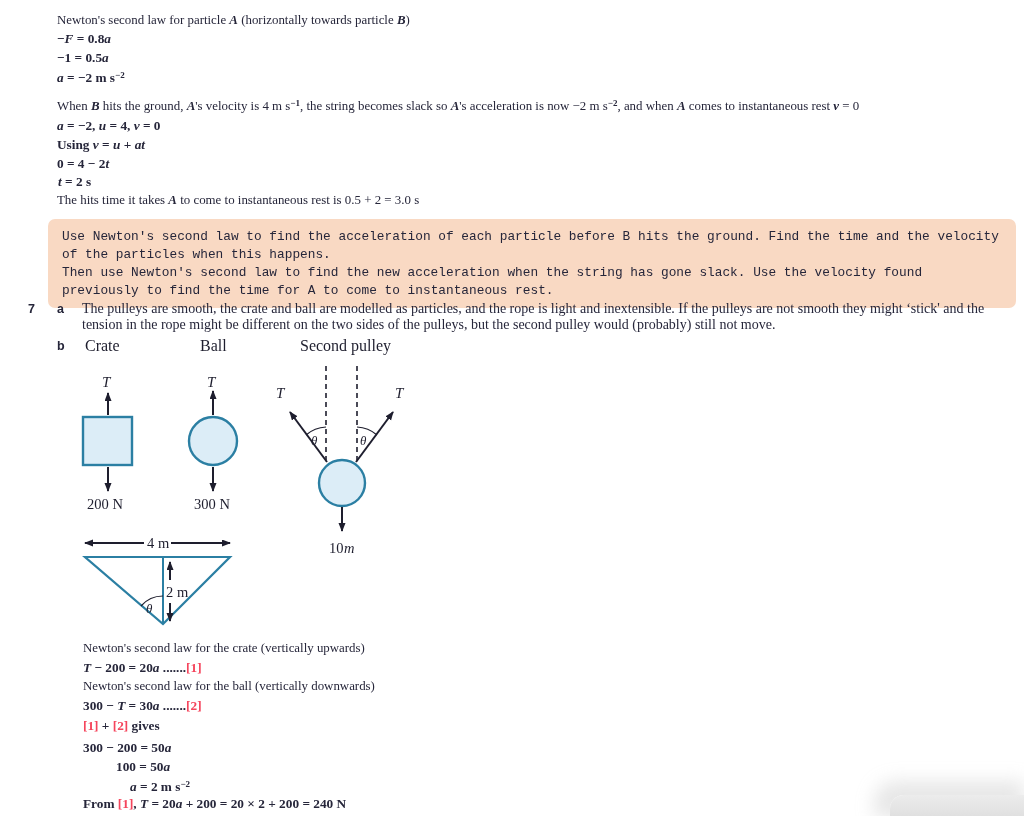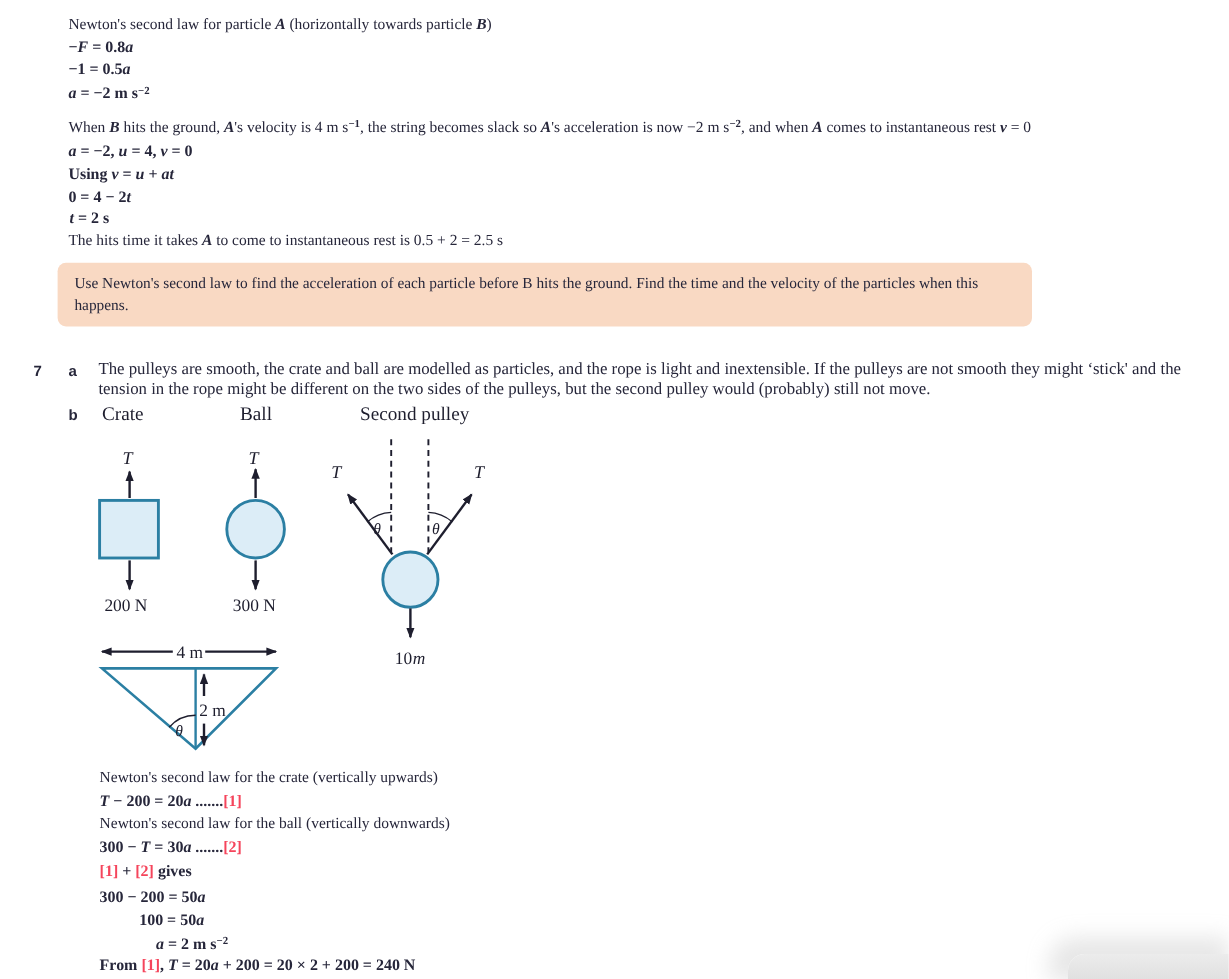--- a/index.html
+++ b/index.html
@@ -10,23 +10,23 @@
   }
   .line{position:absolute;white-space:nowrap;font-size:12.9px;line-height:15px;}
   .eq{font-weight:700;font-size:13.3px;}
   .body{font-weight:400;}
   .line .i{font-style:italic;}
   .line .b{font-weight:400;}
   .line .i.b{font-weight:700;font-style:italic;}
   .line .sup{font-size:9px;vertical-align:4px;font-weight:700;}
   .line .red{color:#f5455c;}
   .hint{
-    position:absolute;left:48px;top:219px;width:812px;box-sizing:border-box;
+    position:absolute;left:48px;top:219px;width:968px;box-sizing:border-box;
     background:#f9d9c3;border-radius:7px;padding:9px 14px 8px 14px;
-    font-size:12.8px;line-height:17.5px;
+    font-size:12.8px;line-height:17.5px;font-family:Liberation Mono, monospace;
   }
   .hint .rich{position:static;white-space:normal;margin:0 0 1px 0;}
   .qlabel{
     position:absolute;font-family:"Liberation Sans","DejaVu Sans",sans-serif;
     font-weight:700;font-size:12.5px;color:#26263a;
   }
   .qtext{
     position:absolute;left:82px;top:301px;width:936px;white-space:normal;
     font-size:14px;line-height:15.5px;
   }
@@ -51,24 +51,25 @@
 
 <div class="line body" style="left:57px;top:13px"><span>Newton's second law for particle </span><span class="i b">A</span><span> (horizontally towards particle </span><span class="i b">B</span><span>)</span></div>
 <div class="line eq" style="left:57px;top:31px"><span>−</span><span class="i">F</span><span> = 0.8</span><span class="i">a</span></div>
 <div class="line eq" style="left:57px;top:50px"><span>−1 = 0.5</span><span class="i">a</span></div>
 <div class="line eq" style="left:57px;top:68px"><span class="i">a</span><span> = −2 m s</span><span class="sup">−2</span></div>
 <div class="line body" style="left:57px;top:96px"><span>When </span><span class="i b">B</span><span> hits the ground, </span><span class="i b">A</span><span>'s velocity is </span><span class="b">4 m s</span><span class="sup">−1</span><span>, the string becomes slack so </span><span class="i b">A</span><span>'s acceleration is now </span><span class="b">−2 m s</span><span class="sup">−2</span><span>, and when </span><span class="i b">A</span><span> comes to instantaneous rest </span><span class="i b">v</span><span class="b"> = 0</span></div>
 <div class="line eq" style="left:57px;top:118px"><span class="i">a</span><span> = −2, </span><span class="i">u</span><span> = 4, </span><span class="i">v</span><span> = 0</span></div>
 <div class="line eq" style="left:57px;top:137px"><span>Using </span><span class="i">v</span><span> = </span><span class="i">u</span><span> + </span><span class="i">at</span></div>
 <div class="line eq" style="left:57px;top:156px"><span>0 = 4 − 2</span><span class="i">t</span></div>
 <div class="line eq" style="left:58px;top:174px"><span class="i">t</span><span> = 2 s</span></div>
-<div class="line body" style="left:57px;top:193px"><span>The hits time it takes </span><span class="i b">A</span><span> to come to instantaneous rest is </span><span class="b">0.5 + 2 = 2.5 s</span></div>
+<div class="line body" style="left:57px;top:193px"><span>The hits time it takes </span><span class="i b">A</span><span> to come to instantaneous rest is </span><span class="b">0.5 + 2 = 3.0 s</span></div>
 
 <div class="hint">
   <div class="rich"><span>Use Newton's second law to find the acceleration of each particle before </span><span class="i b">B</span><span> hits the ground. Find the time and the velocity of the particles when this happens.</span></div>
+  <div class="rich"><span>Then use Newton's second law to find the new acceleration when the string has gone slack. Use the velocity found previously to find the time for </span><span class="i b">A</span><span> to come to instantaneous rest.</span></div>
 </div>
 
 <div class="qlabel" style="left:28px;top:302px">7</div>
 <div class="qlabel" style="left:57px;top:302px">a</div>
 <div class="qtext"><span>The pulleys are smooth, the crate and ball are modelled as particles, and the rope is light and inextensible. If the pulleys are not smooth they might ‘stick' and the tension in the rope might be different on the two sides of the pulleys, but the second pulley would (probably) still not move.</span></div>
 <div class="qlabel" style="left:57px;top:339px">b</div>
 
 <div class="dia-header" style="left:85px;top:337px">Crate</div>
 <div class="dia-header" style="left:200px;top:337px">Ball</div>
 <div class="dia-header" style="left:300px;top:337px">Second pulley</div>

